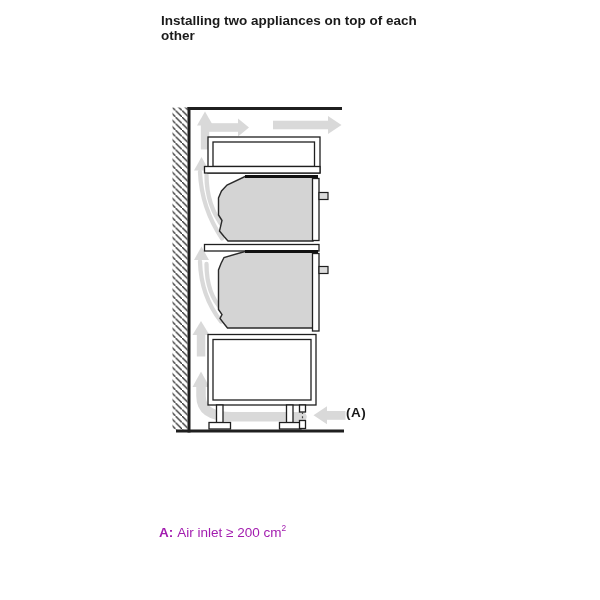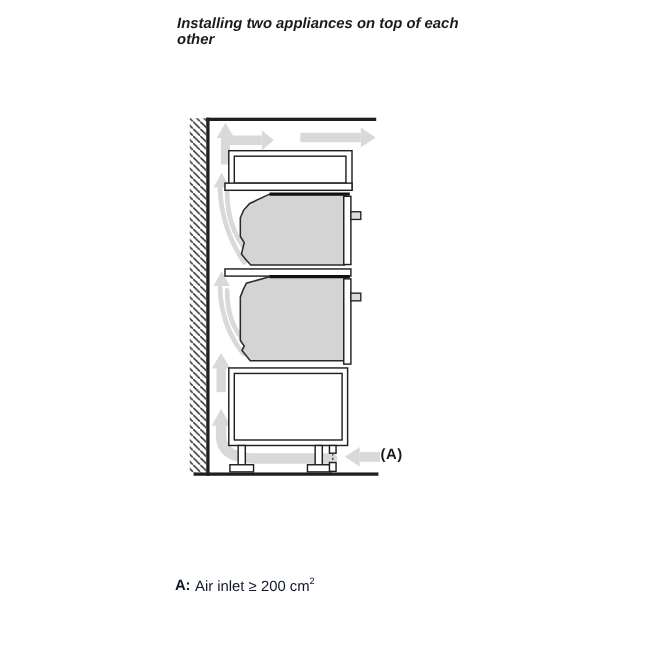--- a/index.html
+++ b/index.html
@@ -5,30 +5,30 @@
   :root{
     --airflow-arrow:#d9d9d9;
     --appliance-fill:#d4d4d4;
     --outline:#1f1f1f;
   }
   html,body{margin:0;padding:0;background:#fff;}
   .page{
     position:relative;width:600px;height:600px;background:#fff;overflow:hidden;
     font-family:"Liberation Sans","DejaVu Sans",sans-serif;color:#1a1a1a;
   }
-  .title-block{position:absolute;left:161px;top:13px;width:289px;font-style:italic;}
+  .title-block{position:absolute;left:161px;top:13px;width:289px;}
   .title-block h1,.title-block h2{
     margin:0;font-size:13.5px;line-height:15px;font-weight:700;color:#1a1a1a;
   }
   .diagram-svg{position:absolute;left:0;top:0;width:600px;height:600px;}
   .inlet-label{
     position:absolute;left:346px;top:405px;
     font-size:13.5px;font-weight:700;color:#1a1a1a;letter-spacing:0.5px;
   }
-  .caption{position:absolute;left:159px;top:523px;font-size:13.5px;color:#0f172a;}
+  .caption{position:absolute;left:159px;top:523px;font-size:13.5px;color:#a21caf;}
   .caption .term{font-weight:700;}
   .caption .body{margin-left:4px;}
   .caption sup{font-size:0.62em;}
   
   .panel{fill:#fff;stroke:var(--outline);stroke-width:1.3;}
   .appliance-body{fill:var(--appliance-fill);stroke:#2a2a2a;stroke-width:1.4;}
   .appliance-top{stroke:#111;stroke-width:3;fill:none;}
   .handle{fill:#dcdcdc;stroke:var(--outline);stroke-width:1.2;}
   .arrow{fill:var(--airflow-arrow);}
   .arrow-stroke{stroke:var(--airflow-arrow);fill:none;stroke-linecap:round;}

